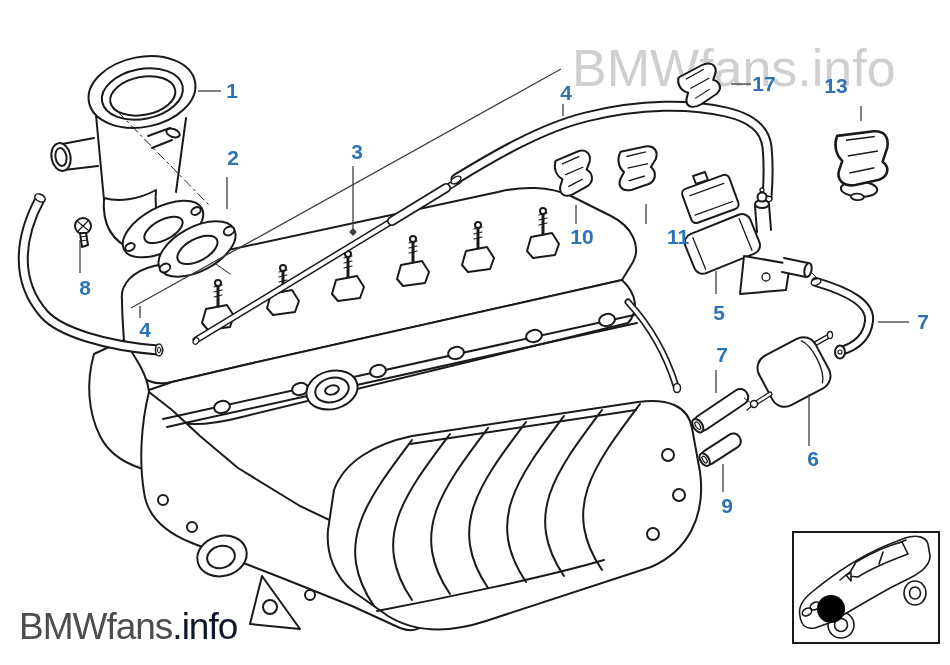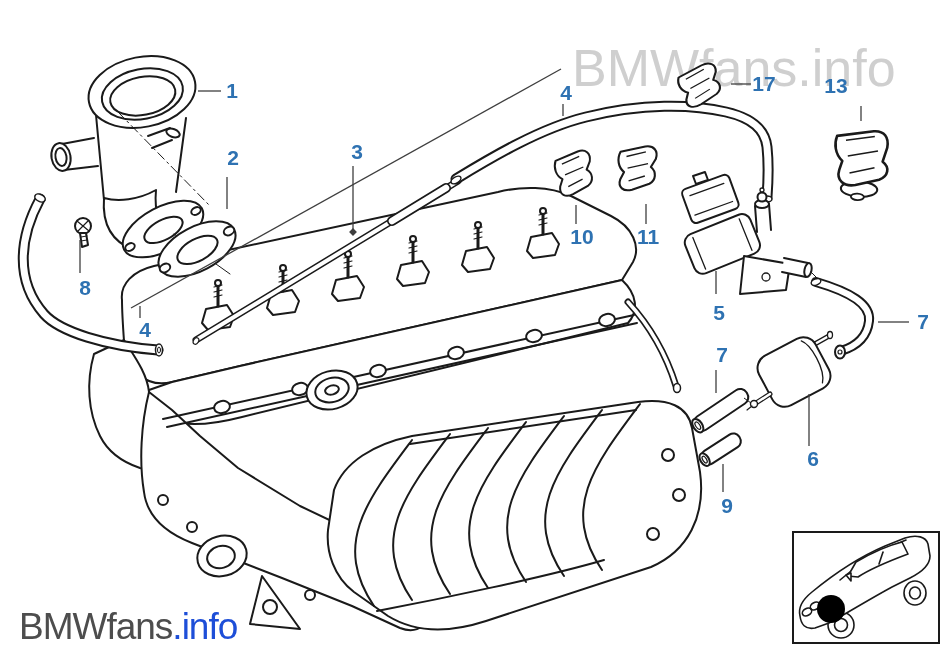--- a/index.html
+++ b/index.html
@@ -13,21 +13,21 @@
   }
   #art{position:absolute;left:0;top:0;z-index:2;}
   .callout{
     position:absolute;transform:translate(-50%,-50%);
     color:#2e72b2;font-size:21px;font-weight:bold;z-index:4;white-space:nowrap;
   }
   .logo{
     position:absolute;left:19px;top:606px;font-size:37px;letter-spacing:-1px;
     color:#4d4d4d;z-index:5;white-space:nowrap;
   }
-  .logo .suffix{color:#1d4ed8;}
+  .logo .suffix{color:#0f172a;}
   .car-box{
     position:absolute;left:792px;top:531px;width:148px;height:113px;
     border:2px solid #1a1a1a;box-sizing:border-box;background:#fff;z-index:3;
   }
 </style>
 </head>
 <body>
 
 <div class="watermark">BMWfans.info</div>
 
@@ -295,21 +295,21 @@
 <div class="callout" style="left:357px;top:152px">3</div>
 <div class="callout" style="left:566px;top:93px">4</div>
 <div class="callout" style="left:145px;top:330px">4</div>
 <div class="callout" style="left:719px;top:313px">5</div>
 <div class="callout" style="left:813px;top:459px">6</div>
 <div class="callout" style="left:923px;top:322px">7</div>
 <div class="callout" style="left:722px;top:355px">7</div>
 <div class="callout" style="left:85px;top:288px">8</div>
 <div class="callout" style="left:727px;top:506px">9</div>
 <div class="callout" style="left:582px;top:237px">10</div>
-<div class="callout" style="left:648px;top:237px">11</div>
+<div class="callout" style="left:678px;top:237px">11</div>
 <div class="callout" style="left:764px;top:84px">17</div>
 <div class="callout" style="left:836px;top:86px">13</div>
 
 <div class="car-box">
   <svg width="144" height="109" viewBox="0 0 144 109">
     <g stroke="#1a1a1a" stroke-width="1.6" fill="none" stroke-linejoin="round" stroke-linecap="round">
       <ellipse cx="121" cy="60" rx="11" ry="12" fill="#fff"></ellipse>
       <ellipse cx="121" cy="60" rx="5.5" ry="6"></ellipse>
       <ellipse cx="47" cy="92" rx="13" ry="13" fill="#fff"></ellipse>
       <ellipse cx="47" cy="92" rx="6.5" ry="6.5"></ellipse>

